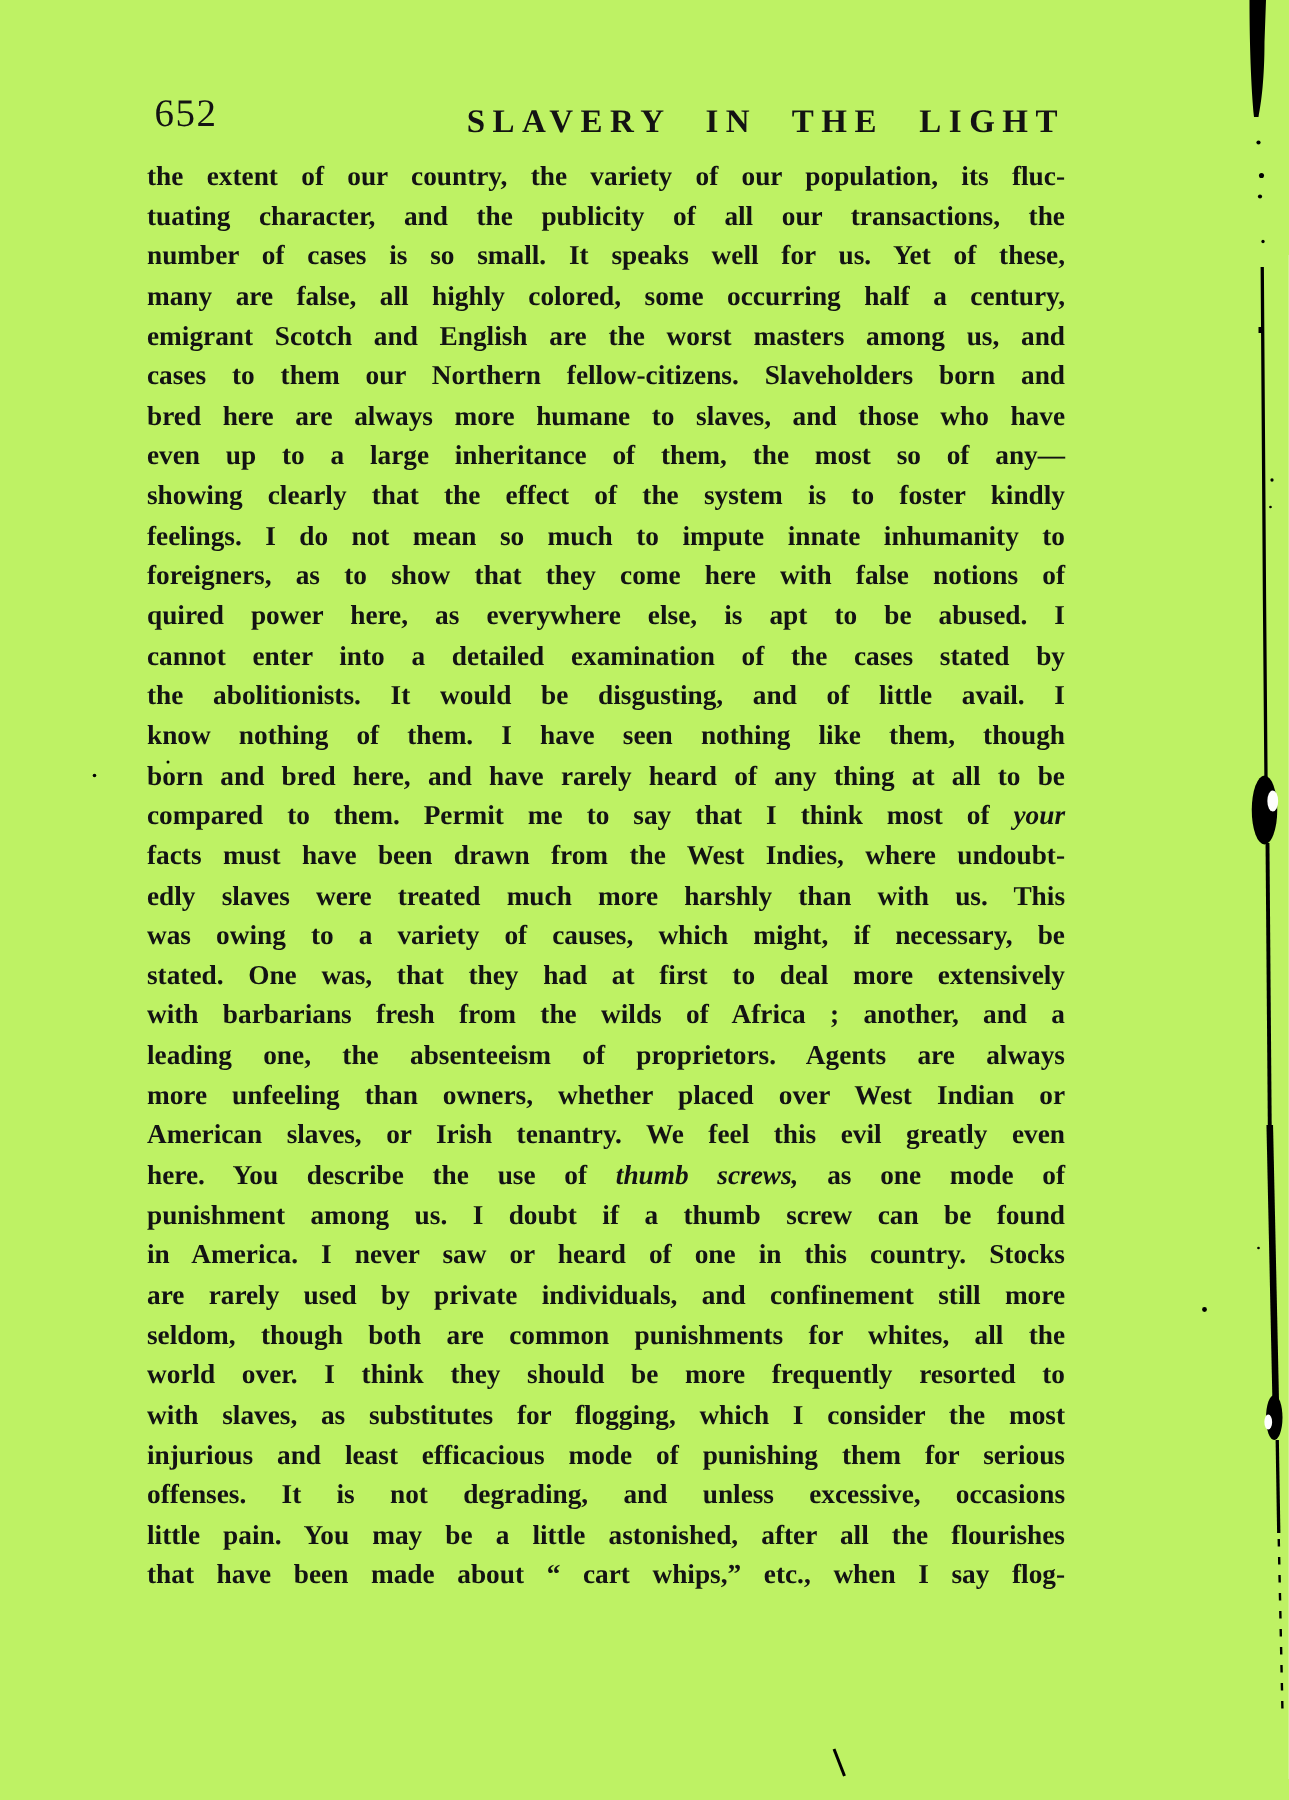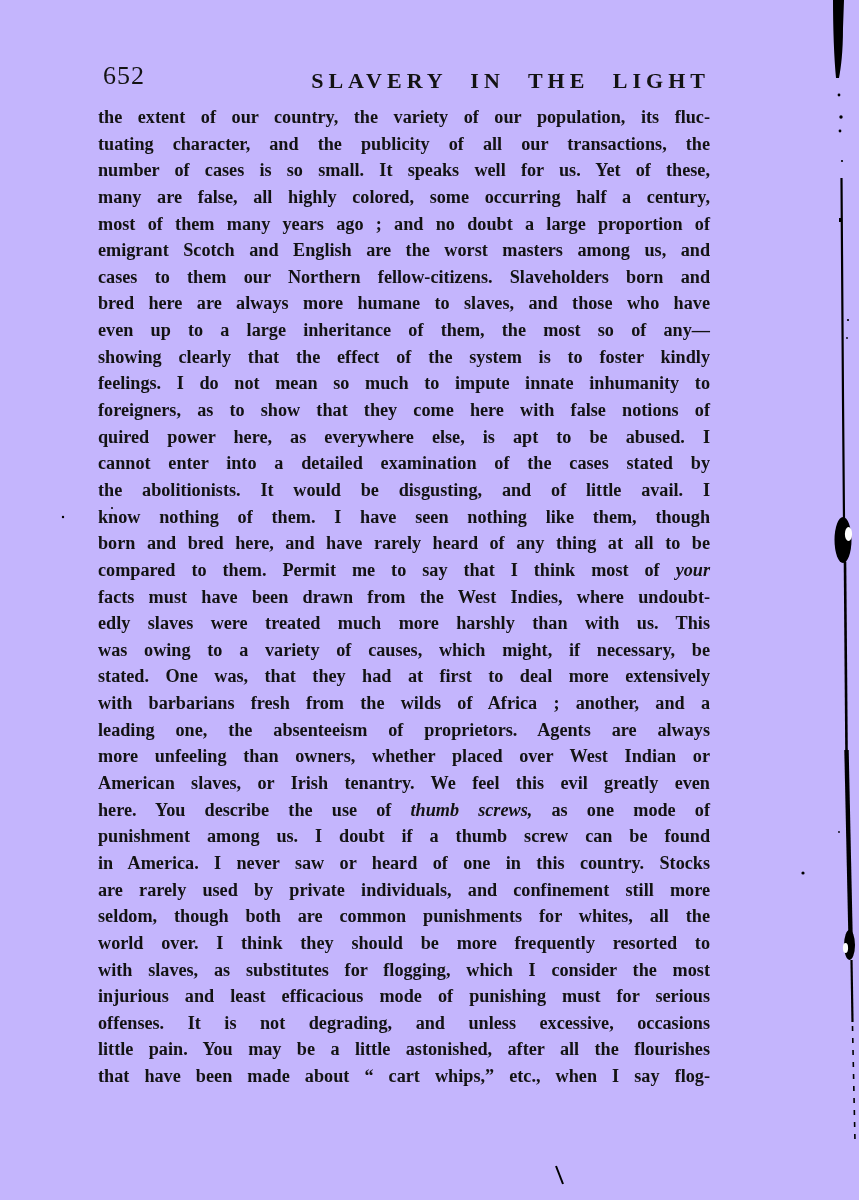--- a/index.html
+++ b/index.html
@@ -6,21 +6,21 @@
   body {
     width: 859px; height: 1200px;
     background: #ffffff;
     font-family: "Liberation Serif", serif;
     color: #131313;
     position: relative;
     overflow: hidden;
   }
   .page {
     position: absolute; inset: 0;
-    background: #c4b5fd;
+    background: #bef264;
   }
   .page-header {
     position: absolute;
     left: 98px; top: 62px; width: 612px;
     height: 32px;
   }
   .page-number {
     position: absolute; left: 5px; top: 0;
     font-size: 26px; letter-spacing: 1px;
     line-height: 28px;
@@ -64,21 +64,20 @@
   <header class="page-header">
     <span class="page-number">652</span>
     <span class="running-title">SLAVERY IN THE LIGHT</span>
   </header>
 
   <main class="body-text">
       <div class="line">the extent of our country, the variety of our population, its fluc-</div>
       <div class="line">tuating character, and the publicity of all our transactions, the</div>
       <div class="line">number of cases is so small.  It speaks well for us.  Yet of these,</div>
       <div class="line">many are false, all highly colored, some occurring half a century,</div>
-      <div class="line">most of them many years ago ; and no doubt a large proportion of</div>
       <div class="line">emigrant Scotch and English are the worst masters among us, and</div>
       <div class="line">cases to them our Northern fellow-citizens.  Slaveholders born and</div>
       <div class="line">bred here are always more humane to slaves, and those who have</div>
       <div class="line">even up to a large inheritance of them, the most so of any—</div>
       <div class="line">showing clearly that the effect of the system is to foster kindly</div>
       <div class="line">feelings.  I do not mean so much to impute innate inhumanity to</div>
       <div class="line">foreigners, as to show that they come here with false notions of</div>
       <div class="line">quired power here, as everywhere else, is apt to be abused.  I</div>
       <div class="line">cannot enter into a detailed examination of the cases stated by</div>
       <div class="line">the abolitionists.  It would be disgusting, and of little avail.  I</div>
@@ -93,21 +92,21 @@
       <div class="line">leading one, the absenteeism of proprietors.  Agents are always</div>
       <div class="line">more unfeeling than owners, whether placed over West Indian or</div>
       <div class="line">American slaves, or Irish tenantry.  We feel this evil greatly even</div>
       <div class="line">here.  You describe the use of <i>thumb screws,</i> as one mode of</div>
       <div class="line">punishment among us.  I doubt if a thumb screw can be found</div>
       <div class="line">in America.  I never saw or heard of one in this country.  Stocks</div>
       <div class="line">are rarely used by private individuals, and confinement still more</div>
       <div class="line">seldom, though both are common punishments for whites, all the</div>
       <div class="line">world over.  I think they should be more frequently resorted to</div>
       <div class="line">with slaves, as substitutes for flogging, which I consider the most</div>
-      <div class="line">injurious and least efficacious mode of punishing must for serious</div>
+      <div class="line">injurious and least efficacious mode of punishing them for serious</div>
       <div class="line">offenses.  It is not degrading, and unless excessive, occasions</div>
       <div class="line">little pain.  You may be a little astonished, after all the flourishes</div>
       <div class="line">that have been made about “ cart whips,” etc., when I say flog-</div>
     </main>
 
   <svg class="artifacts-svg" viewBox="0 0 859 1200" xmlns="http://www.w3.org/2000/svg">
 
     <g>
       <path d="M833,0 L844,0 L843,28 C843,52 841,68 839,78 L836,78 C834,58 833,28 833,0 Z" fill="#000"></path>
       <circle cx="839" cy="95" r="1.4" fill="#000"></circle>

